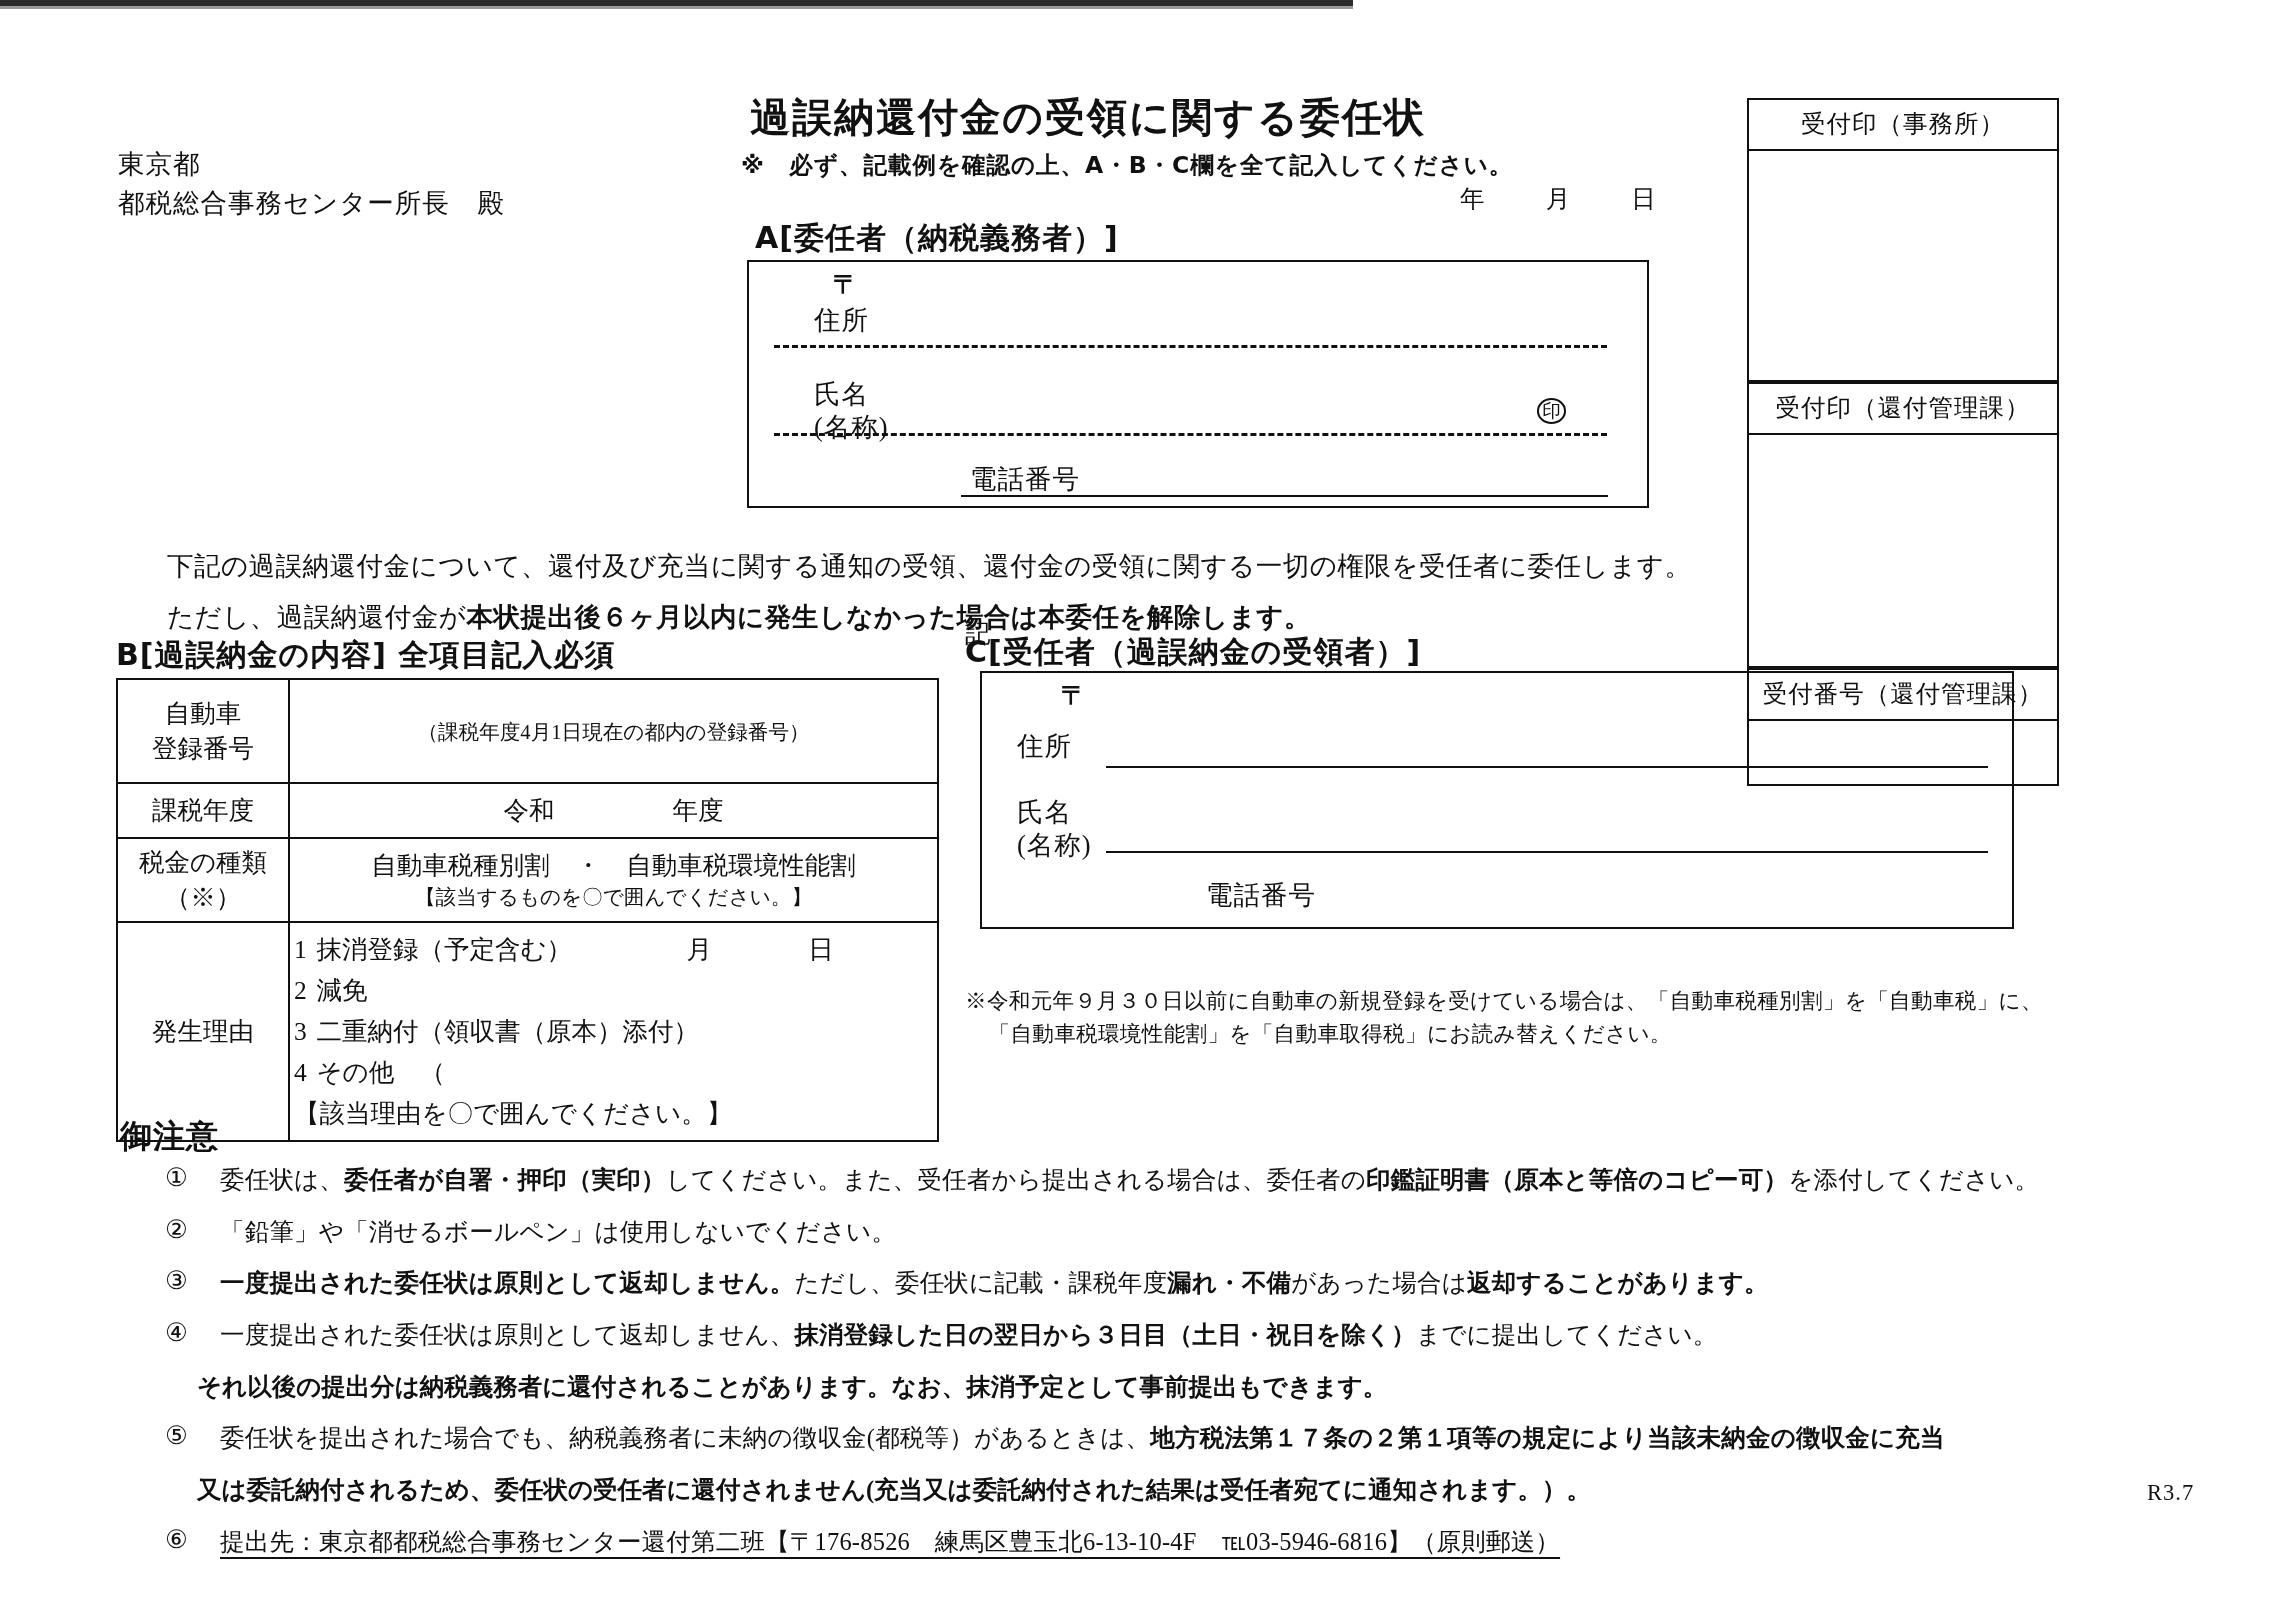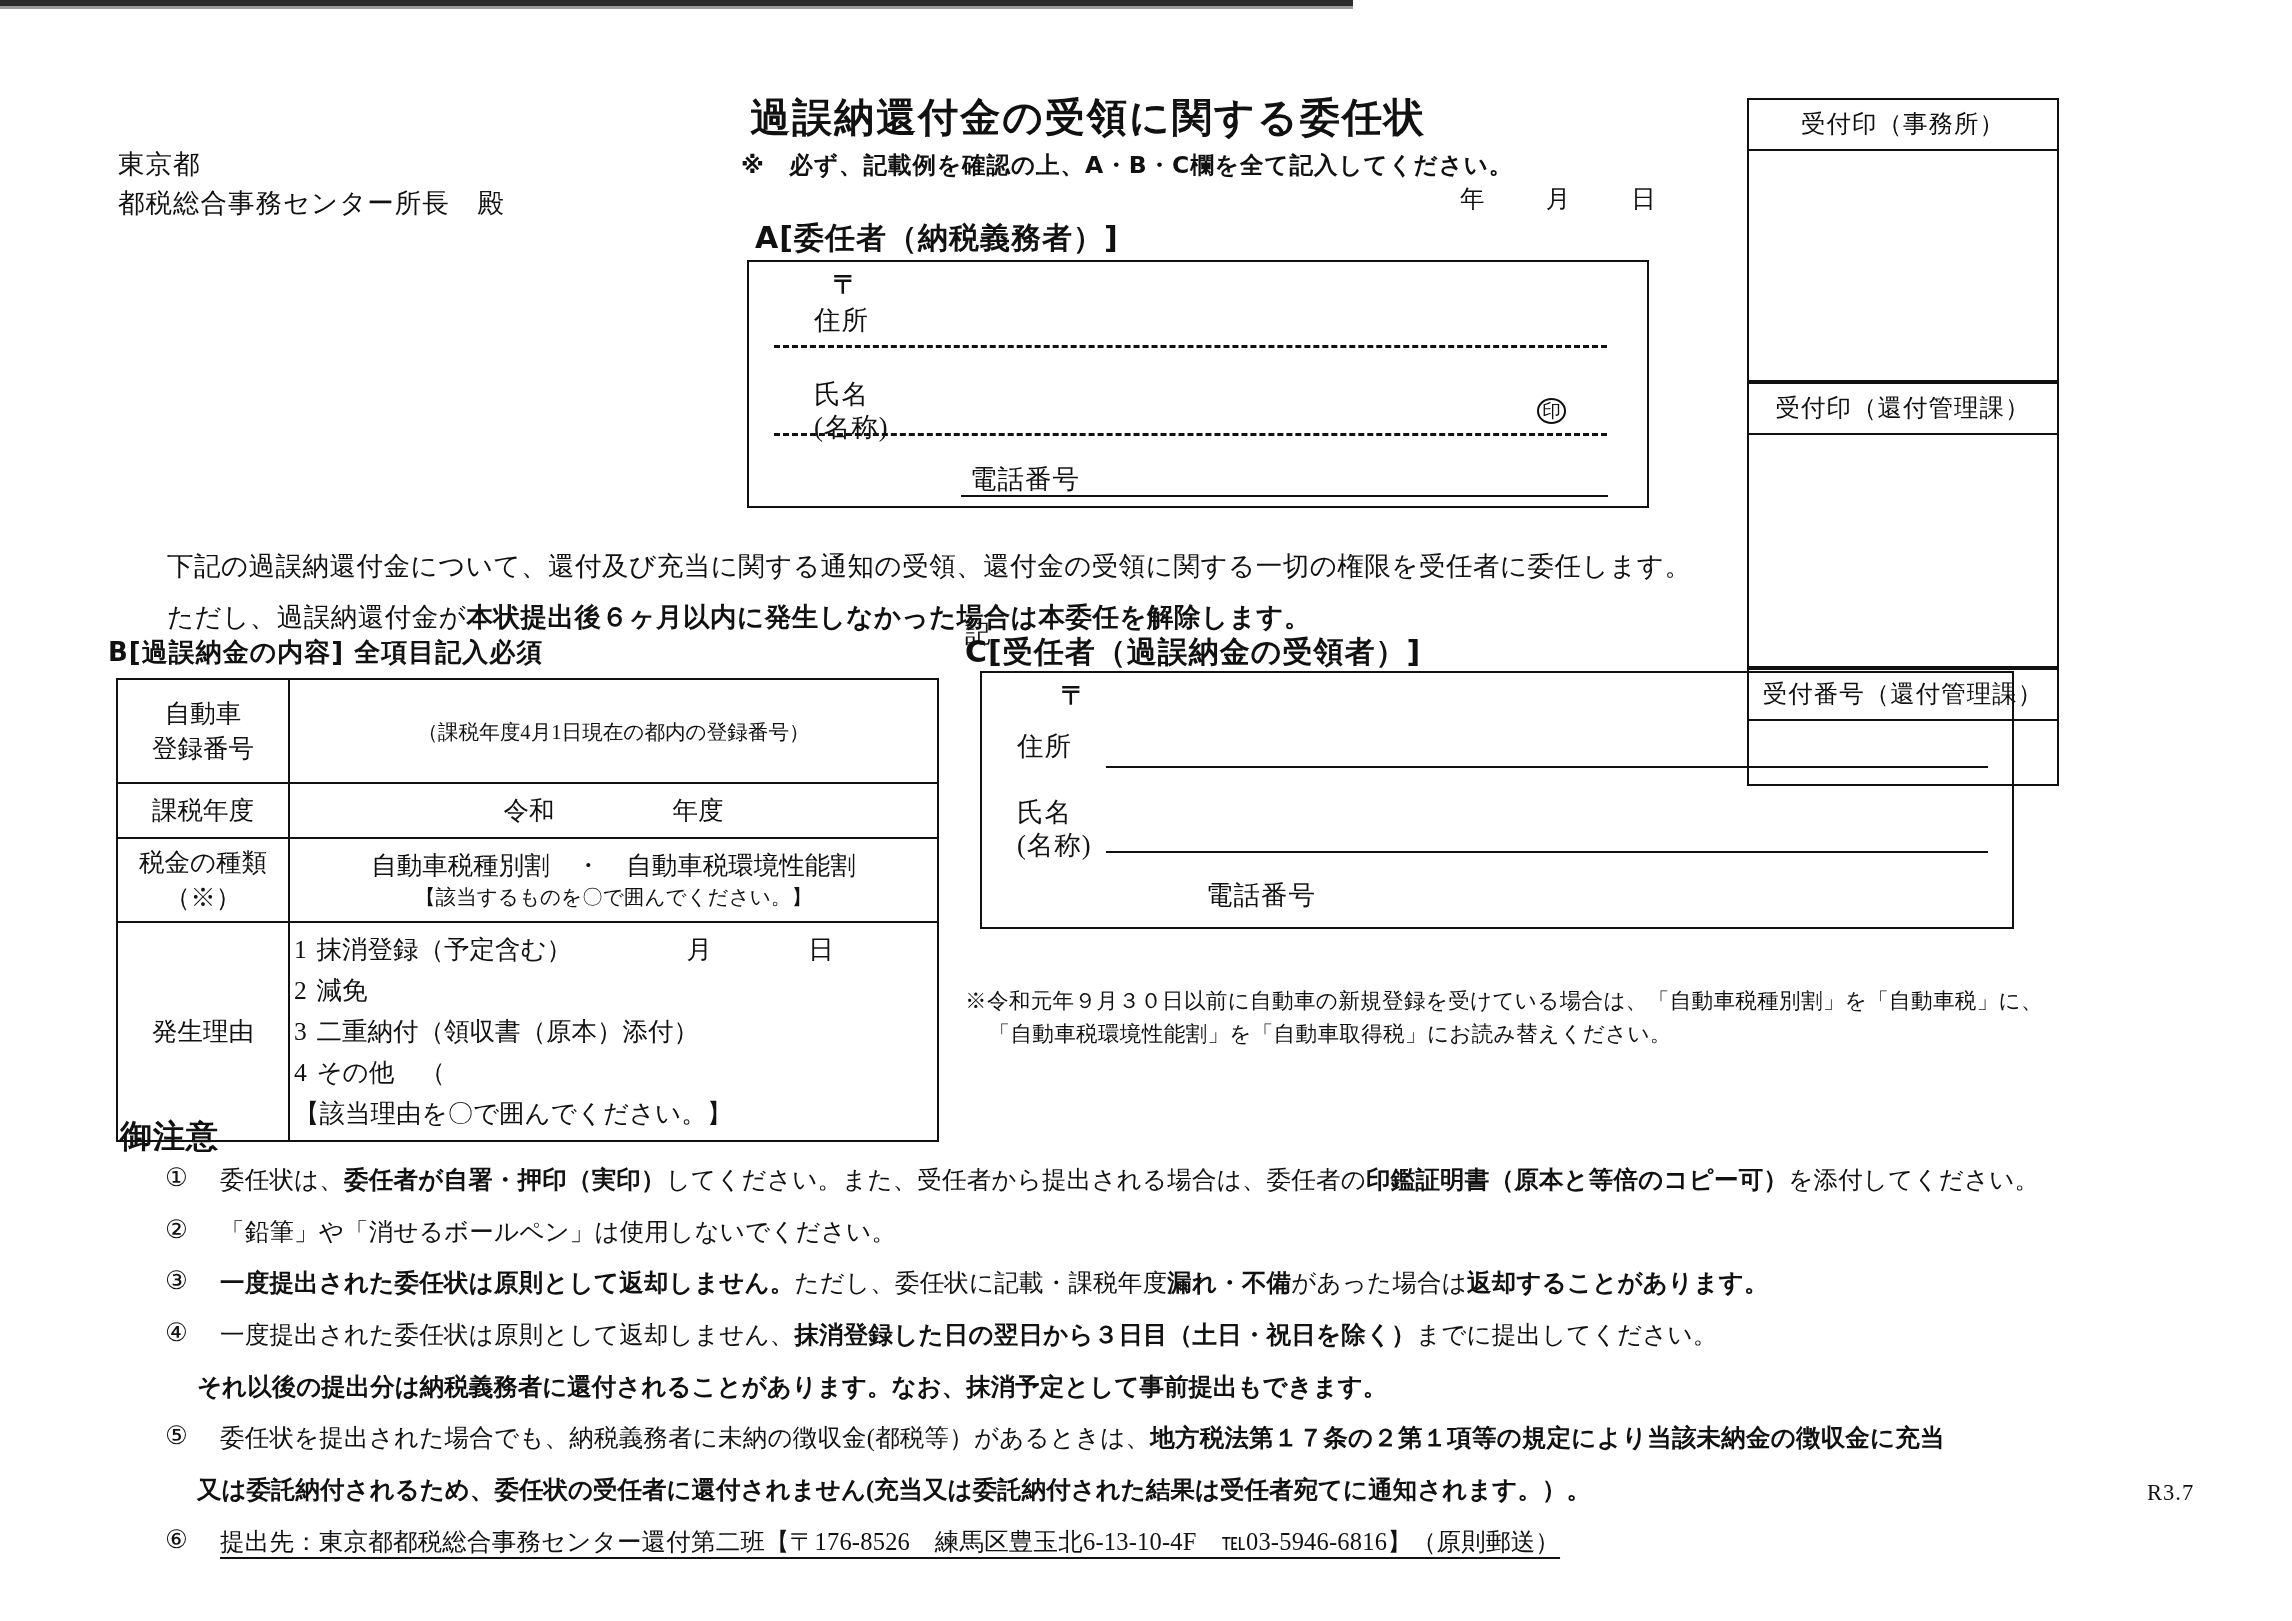--- a/index.html
+++ b/index.html
@@ -91,23 +91,23 @@
     font-size:26.5px; line-height:51px; letter-spacing:0.5px;
   }
   .para b { font-weight:bold; }
   .ki {
     position:absolute; left:965px; top:616px;
     font-size:25.5px;
   }
 
   
   .sec-b-label {
-    position:absolute; left:108px; top:635px;
-    font-family:"DejaVu Sans","Liberation Sans",sans-serif;
-    font-weight:bold; font-size:26px; letter-spacing:1px;
+    position:absolute; left:116px; top:635px;
+    font-family:"DejaVu Sans","Liberation Sans",sans-serif;
+    font-weight:bold; font-size:30px; letter-spacing:1px;
   }
   .sec-c-label {
     position:absolute; left:965px; top:632px;
     font-family:"DejaVu Sans","Liberation Sans",sans-serif;
     font-weight:bold; font-size:30px; letter-spacing:1px;
   }
   table.btab {
     position:absolute; left:116px; top:678px; width:823px;
     border-collapse:collapse;
     border:2.9px solid #111;

